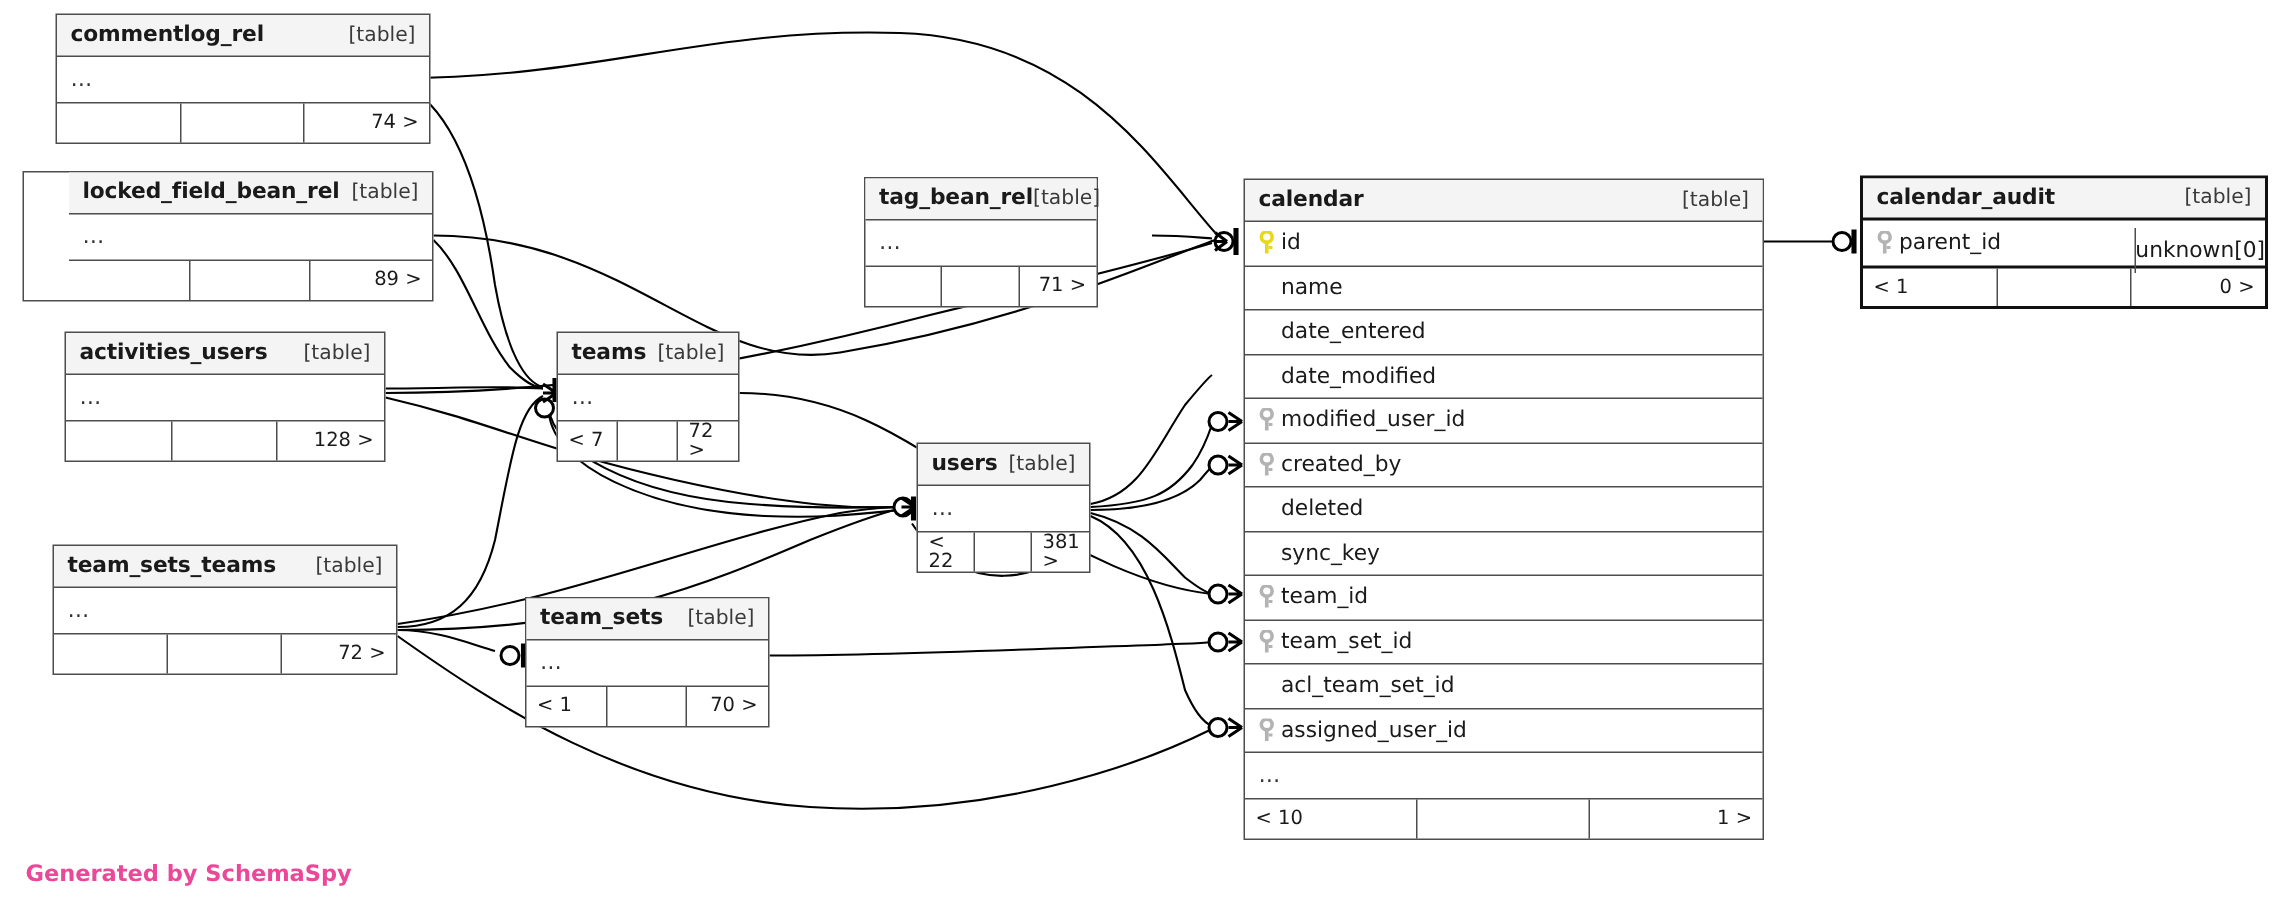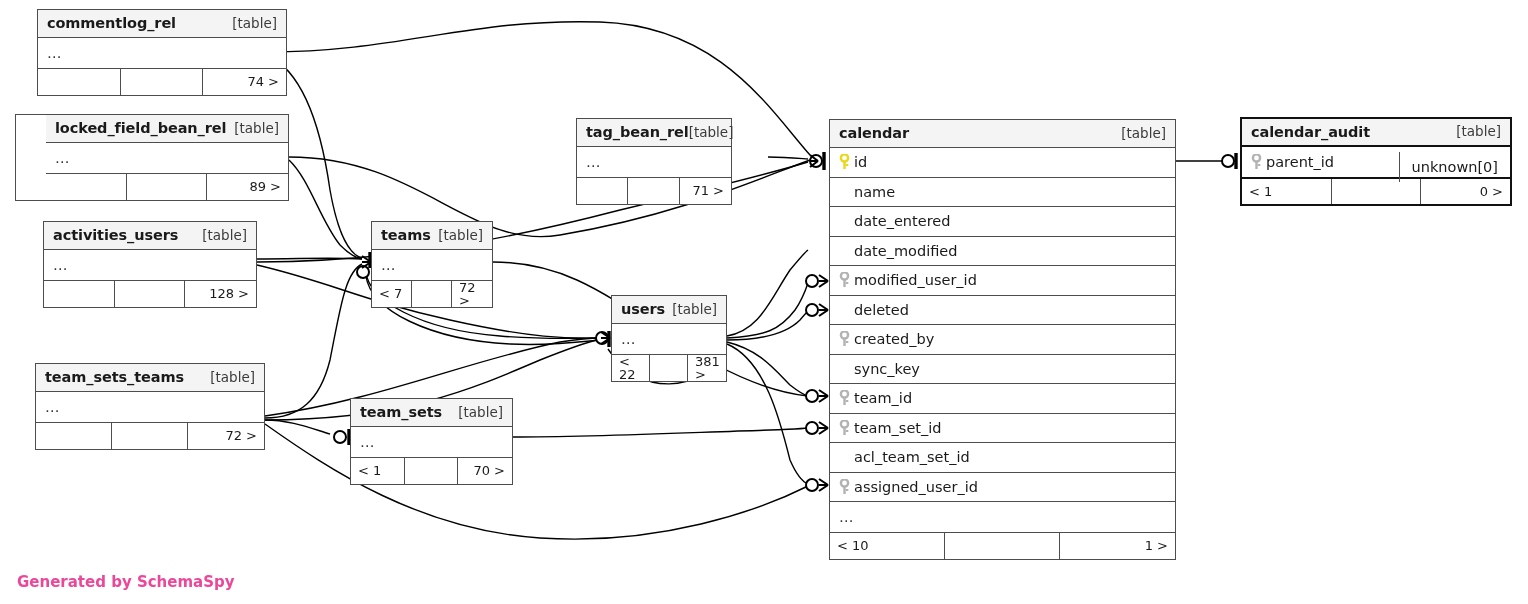--- a/index.html
+++ b/index.html
@@ -48,21 +48,21 @@
     white-space:nowrap;
   }
   .row:last-child{border-bottom:none;}
   .row .colname{font-size:14.5px;padding-left:4px;}
   .row.ellipsis{padding-left:9px;color:#333;font-size:14.5px;letter-spacing:1px;}
   .row .typecell{
     margin-left:auto;
     border-left:1px solid #4d4d4d;
     height:100%;
     display:flex;align-items:center;
-    padding:0 12px;
+    padding:0 0;
     font-size:14.5px;
     margin-top:10px;
   }
 
   .keyicon{width:11px;height:16px;display:inline-block;position:relative;flex:0 0 11px;}
   .keyicon svg{display:block;}
   .keyspace{width:11px;flex:0 0 11px;display:inline-block;}
 
   .footer{
     display:flex;
@@ -334,32 +334,32 @@
             <span class="keyicon">
               <svg width="11" height="16" viewBox="0 0 11 16">
                 <circle cx="5.5" cy="4" r="3.6" fill="none" stroke="#b3b3b3" stroke-width="2.4"></circle>
                 <rect x="4.3" y="6.5" width="2.4" height="8.5" fill="#b3b3b3"></rect>
                 <rect x="6.7" y="10" width="2.6" height="2" fill="#b3b3b3"></rect>
               </svg>
             </span>
             <span class="colname">modified_user_id</span>
           </div>
           <div class="row">
+            <span class="keyicon">
+              <svg width="11" height="16" viewBox="0 0 11 16">
+                <circle cx="5.5" cy="4" r="3.6" fill="none" stroke="#b3b3b3" stroke-width="2.4"></circle>
+                <rect x="4.3" y="6.5" width="2.4" height="8.5" fill="#b3b3b3"></rect>
+                <rect x="6.7" y="10" width="2.6" height="2" fill="#b3b3b3"></rect>
+              </svg>
+            </span>
+            <span class="colname">created_by</span>
+          </div>
+          <div class="row">
             <span class="keyspace"></span>
             <span class="colname">deleted</span>
-          </div>
-          <div class="row">
-            <span class="keyicon">
-              <svg width="11" height="16" viewBox="0 0 11 16">
-                <circle cx="5.5" cy="4" r="3.6" fill="none" stroke="#b3b3b3" stroke-width="2.4"></circle>
-                <rect x="4.3" y="6.5" width="2.4" height="8.5" fill="#b3b3b3"></rect>
-                <rect x="6.7" y="10" width="2.6" height="2" fill="#b3b3b3"></rect>
-              </svg>
-            </span>
-            <span class="colname">created_by</span>
           </div>
           <div class="row">
             <span class="keyspace"></span>
             <span class="colname">sync_key</span>
           </div>
           <div class="row">
             <span class="keyicon">
               <svg width="11" height="16" viewBox="0 0 11 16">
                 <circle cx="5.5" cy="4" r="3.6" fill="none" stroke="#b3b3b3" stroke-width="2.4"></circle>
                 <rect x="4.3" y="6.5" width="2.4" height="8.5" fill="#b3b3b3"></rect>

